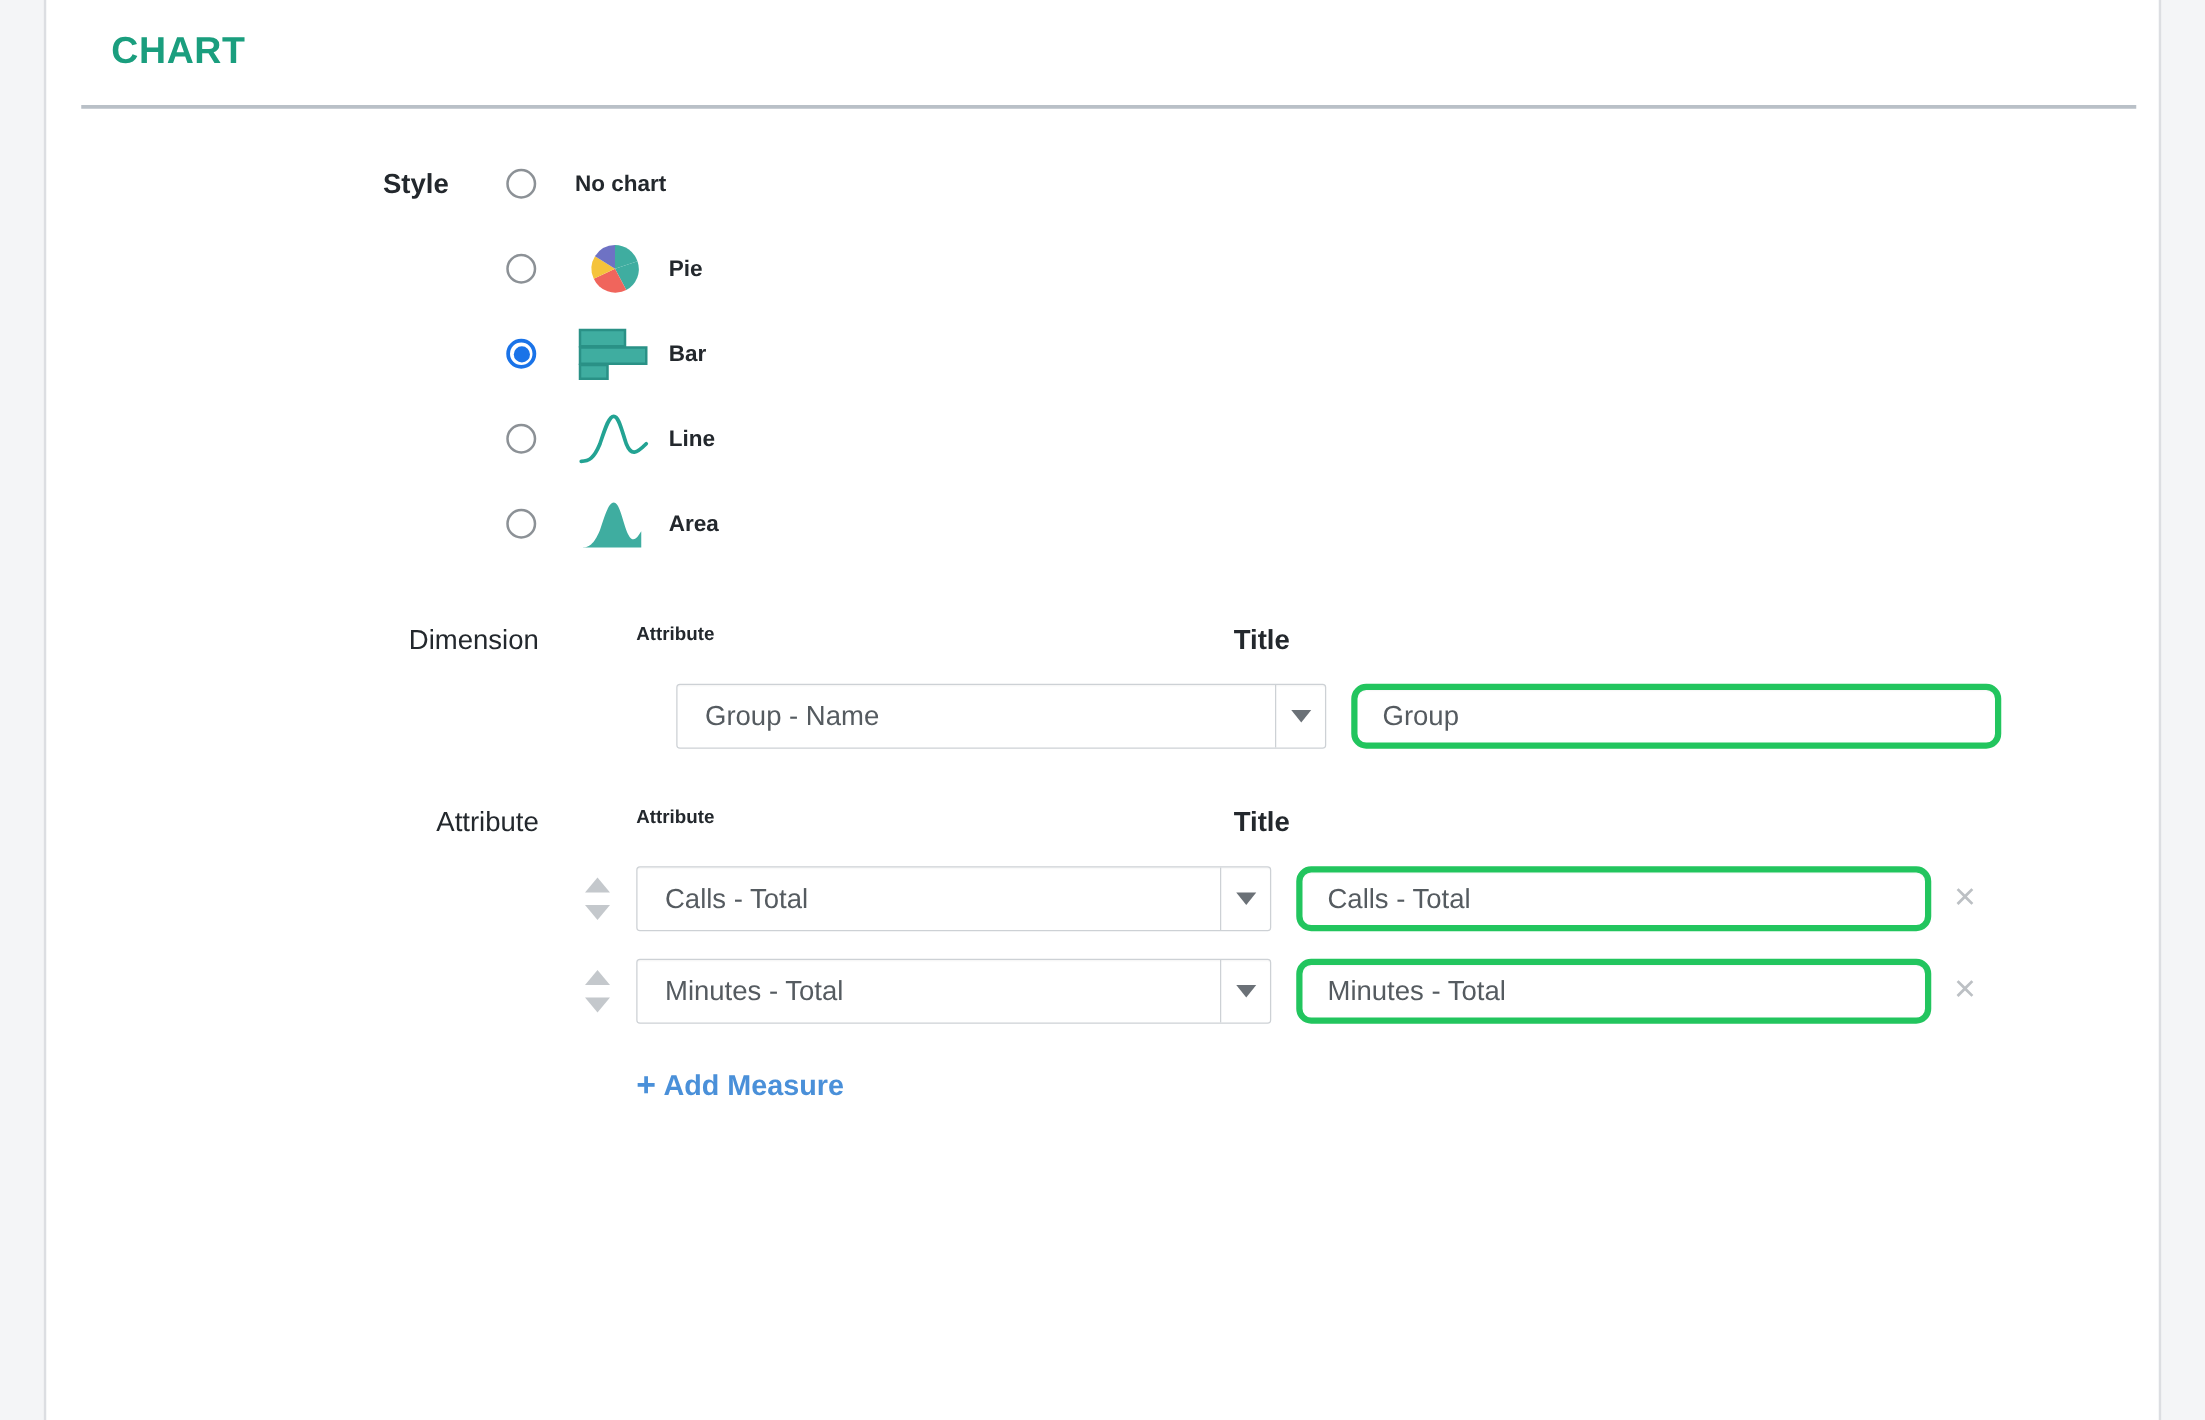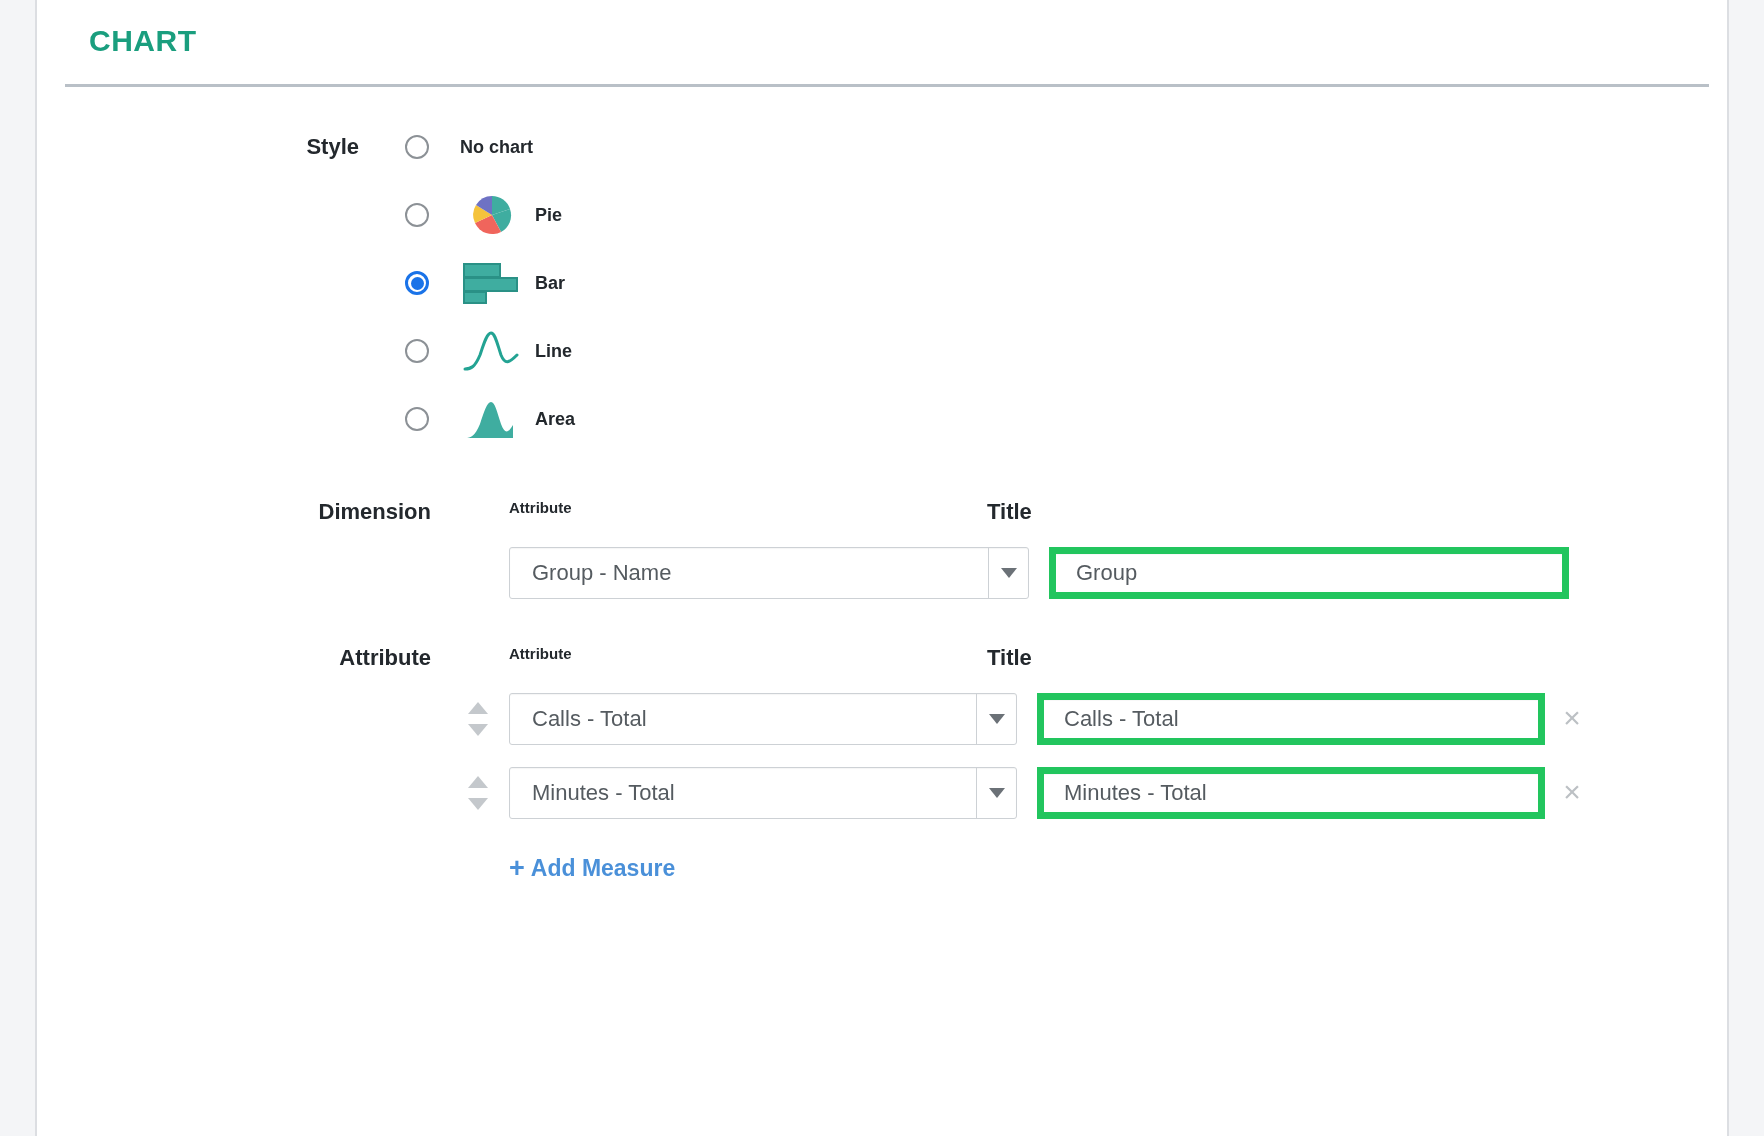--- a/index.html
+++ b/index.html
@@ -93,21 +93,21 @@
   .section { margin-top:46px; }
   .sec-head {
     display:flex;
     align-items:flex-start;
   }
   .sec-label {
     width:410px;
     text-align:right;
     padding-right:16px;
     font-size:22px;
-    font-weight:bold;
+    font-weight:normal;
     color:#23282d;
   }
   .col-attr-head {
     width:520px;
     font-size:15px;
     font-weight:bold;
     color:#23282d;
     padding-left:62px;
   }
   .col-title-head {
@@ -178,34 +178,34 @@
   }
   .caret {
     width:0;height:0;
     border-left:8px solid transparent;
     border-right:8px solid transparent;
     border-top:10px solid #6b7177;
   }
   .txt {
     height:52px;
     background:#fff;
-    border:7px solid #22c55e;
-    border-radius:0;
+    border:5px solid #22c55e;
+    border-radius:12px;
     display:flex;
     align-items:center;
     padding-left:20px;
     font-size:22px;
     color:#555b60;
     box-shadow:inset 0 1px 1px rgba(0,0,0,.03);
     cursor:text;
     white-space:nowrap;
     overflow:hidden;
   }
 
-  .dim-select { width:520px; }
+  .dim-select { width:520px;margin-left:32px; }
   .dim-gap { width:20px; flex:0 0 auto; }
   .dim-txt { width:520px; }
 
   .ms-select { width:508px; }
   .ms-gap { width:20px; flex:0 0 auto; }
   .ms-txt { width:508px; }
 
   .remove {
     width:54px;
     flex:0 0 auto;

